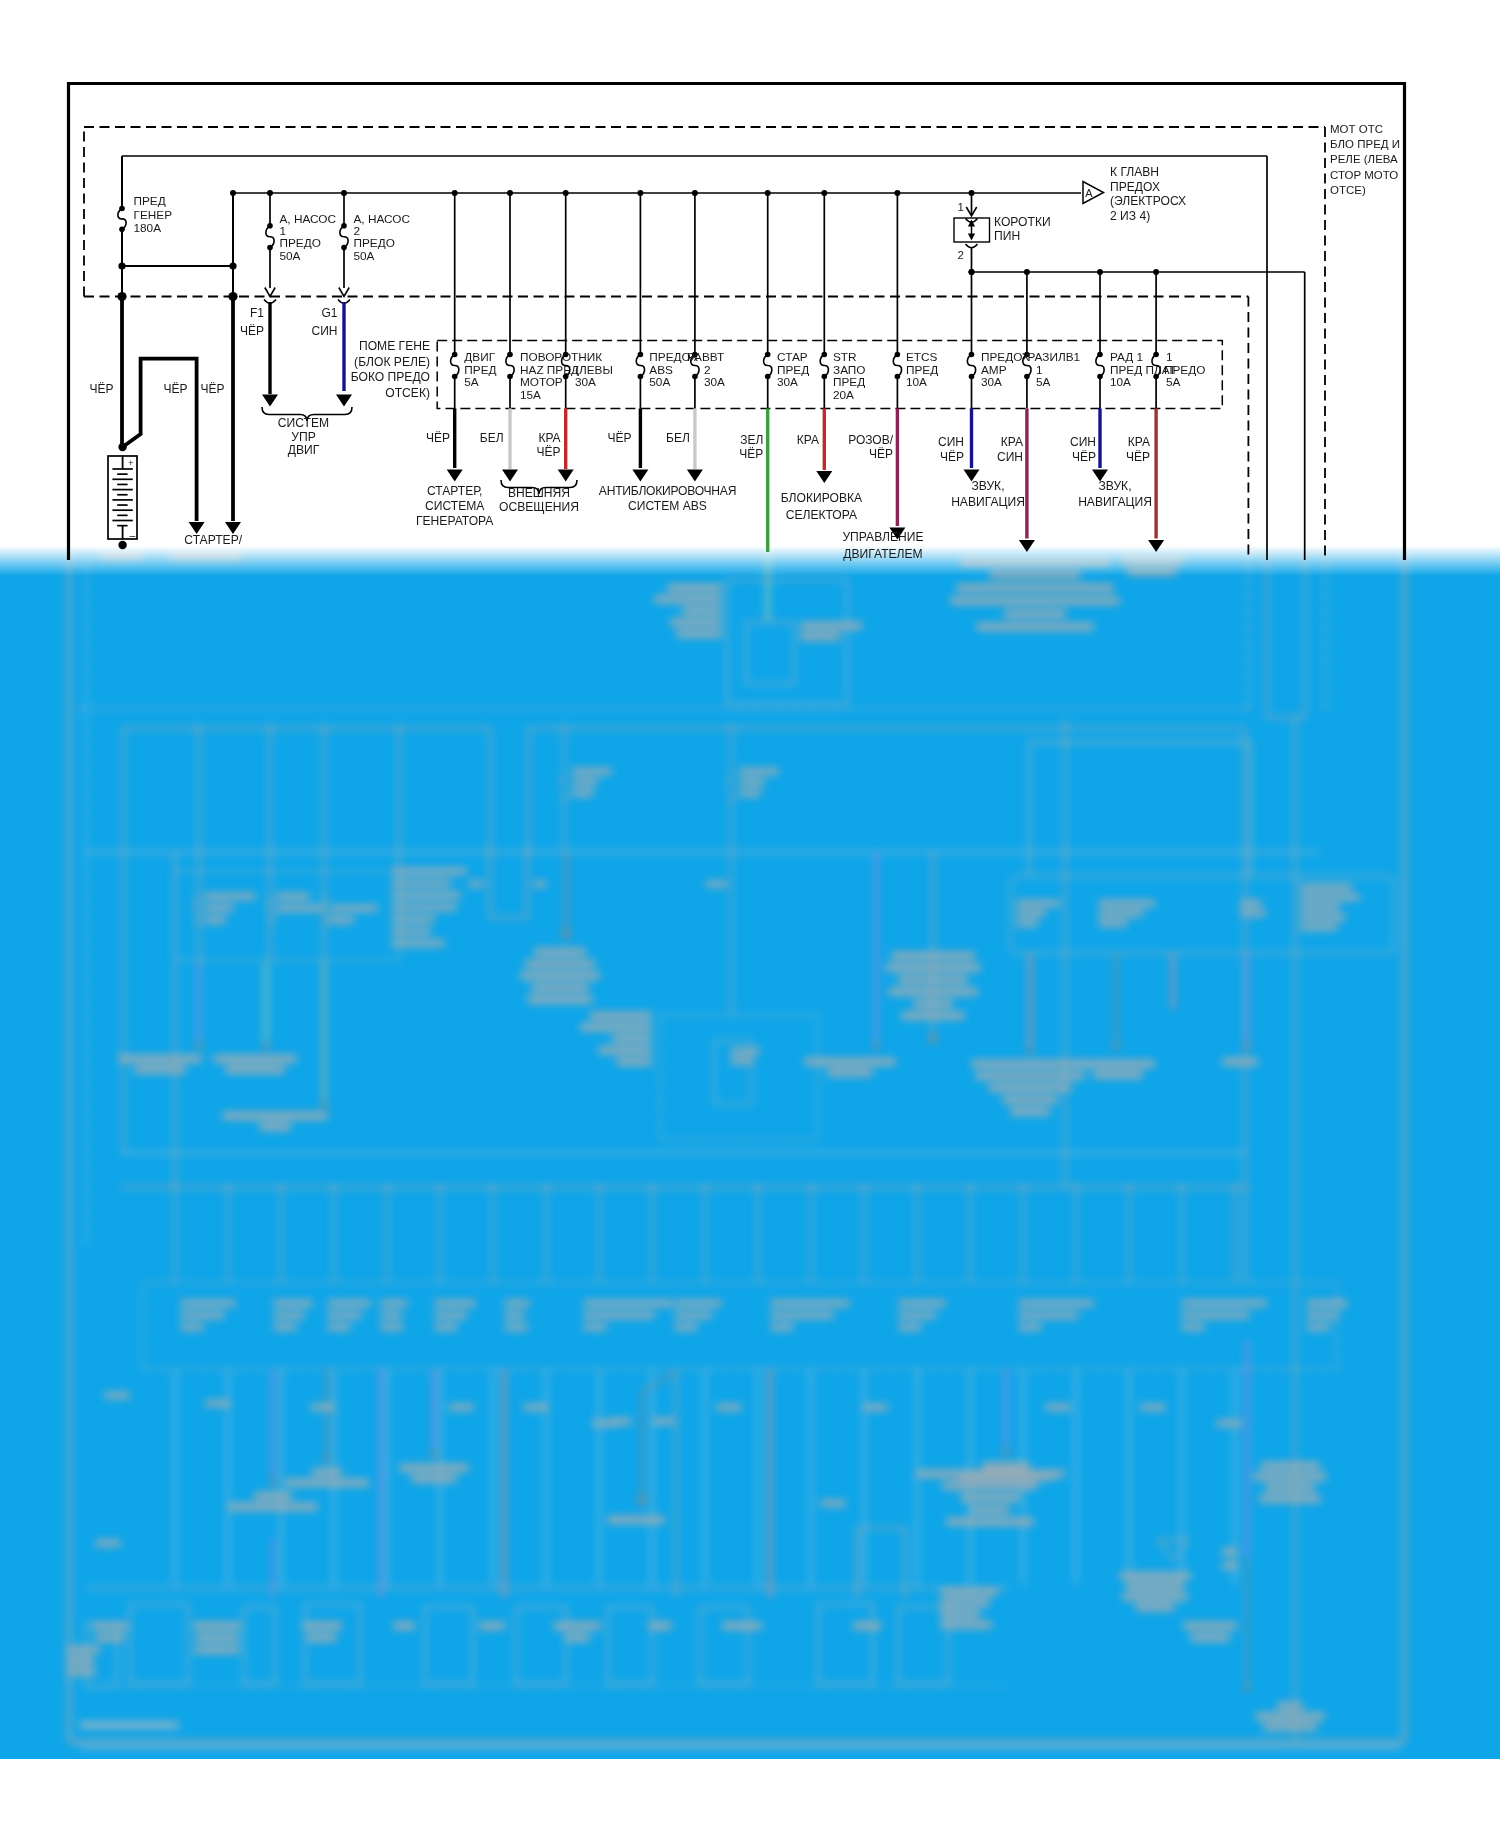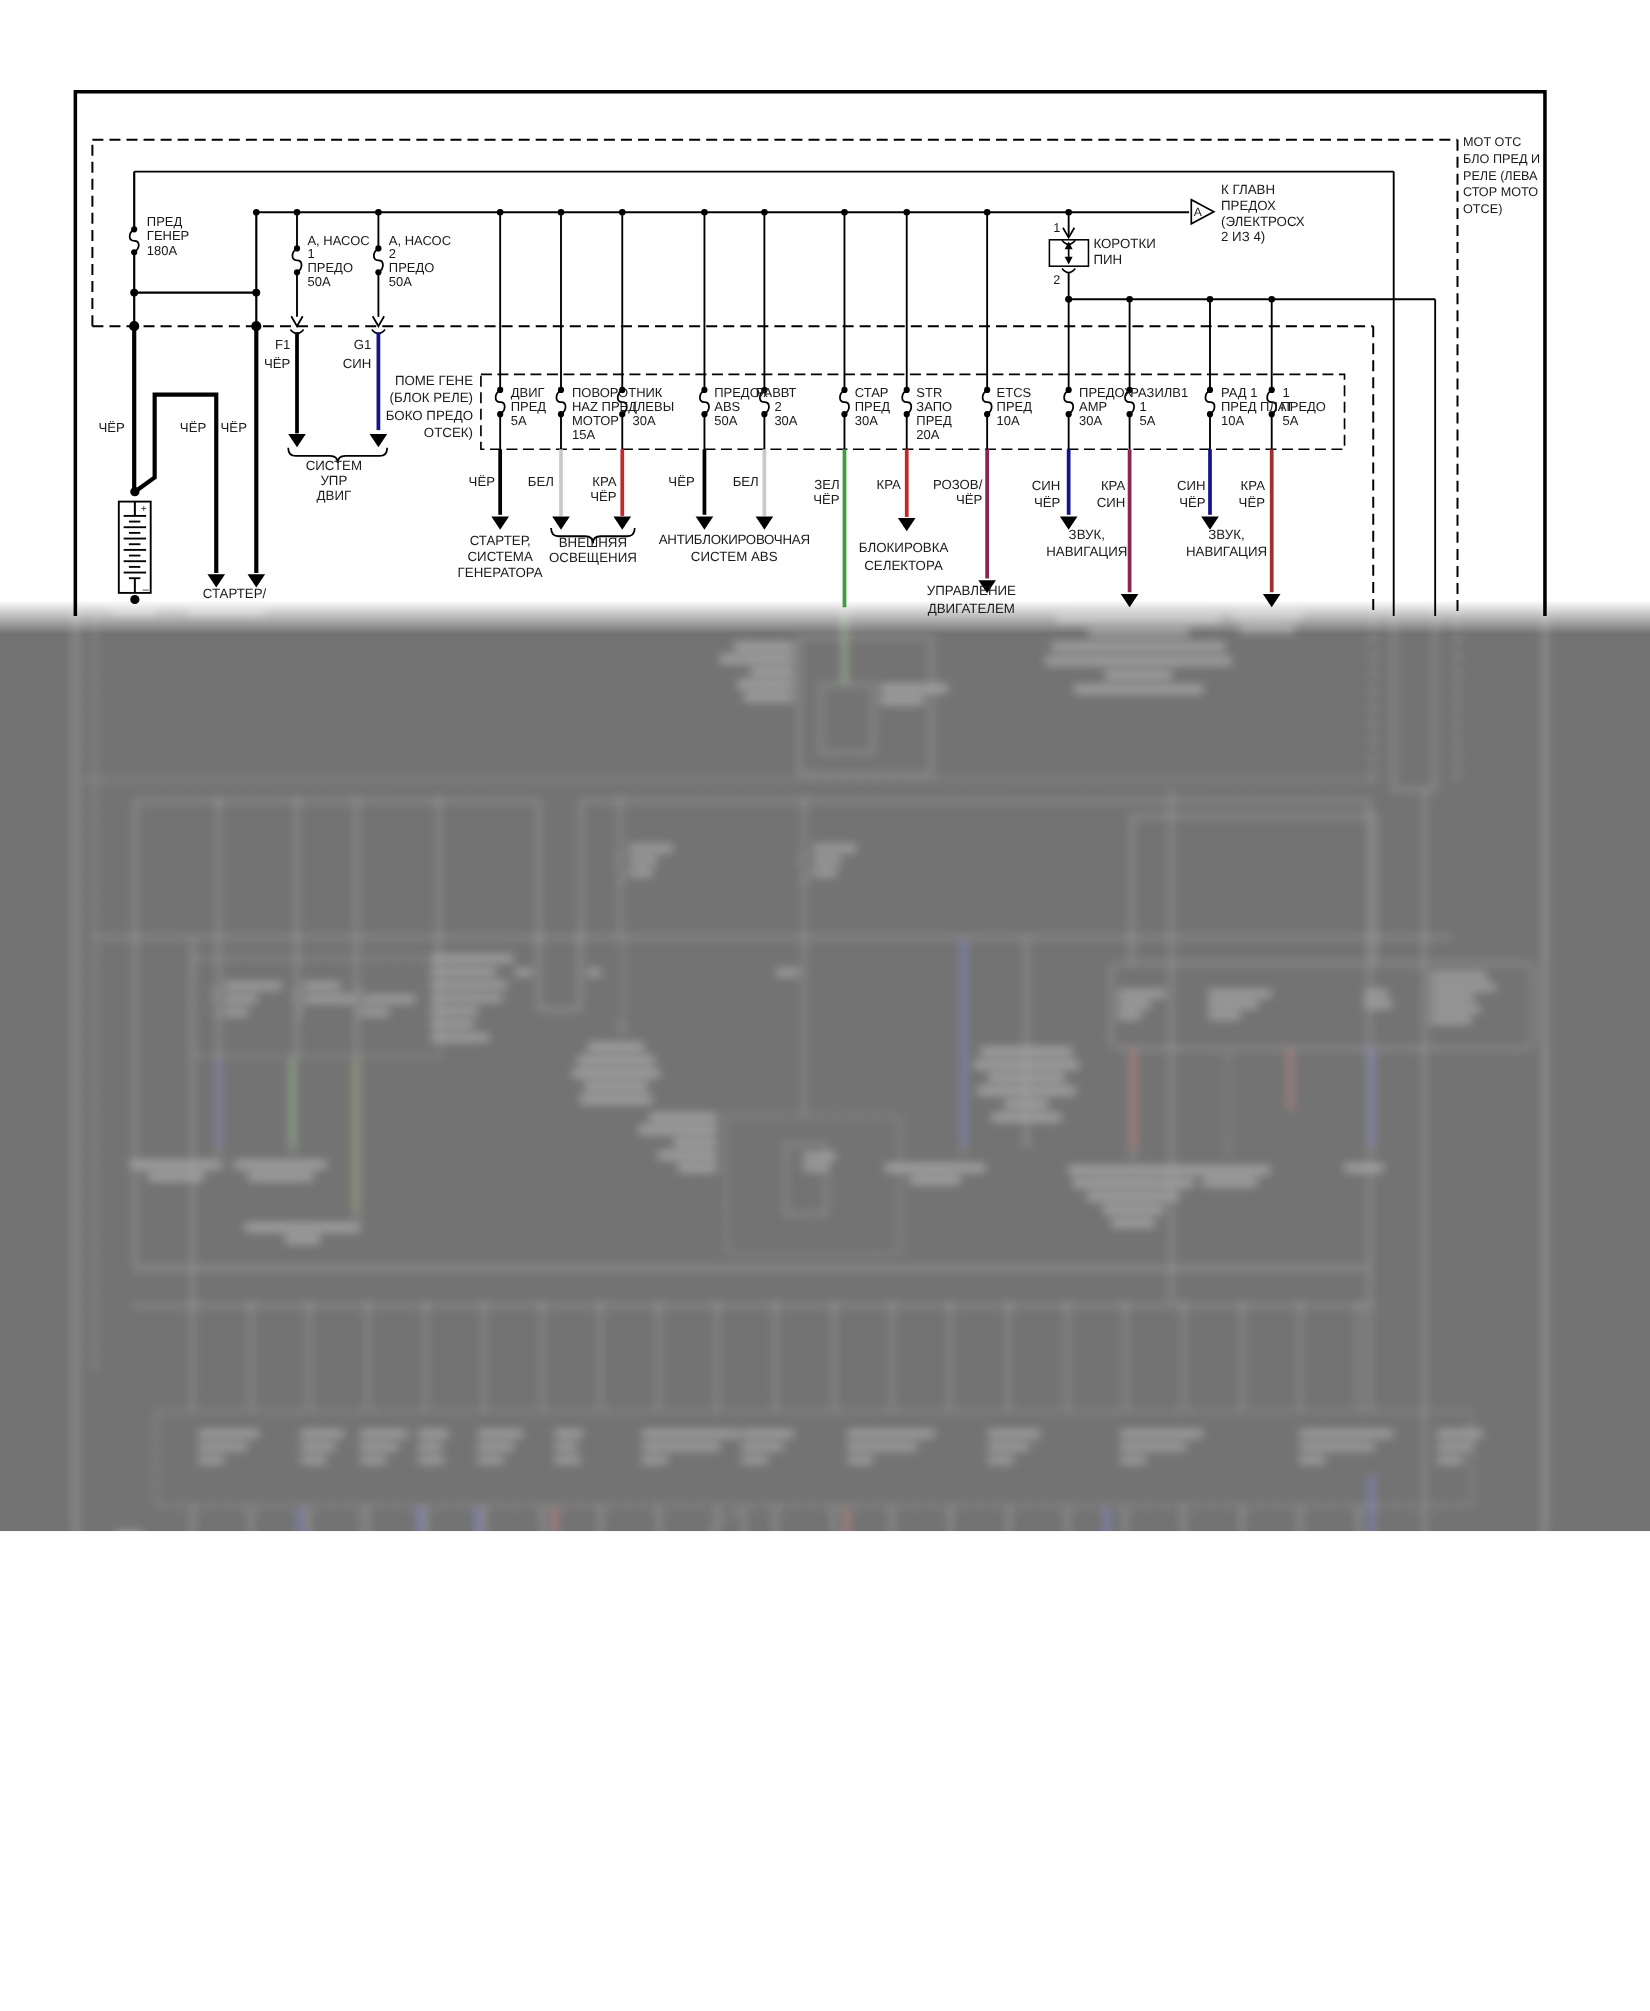--- a/index.html
+++ b/index.html
@@ -1,15 +1,15 @@
 <!DOCTYPE html>
 <html><head><meta charset="utf-8">
 <style>
 html,body{margin:0;padding:0;background:#fff;}
-#page{position:relative;width:1500px;height:1392px;background:#737373;overflow:hidden;
+#page{position:relative;width:1500px;height:1759px;background:#0ea5e9;overflow:hidden;
   font-family:"Liberation Sans",sans-serif;text-decoration:underline;}
 #blurlayer{position:absolute;left:0;top:0;filter:blur(4.5px);opacity:0.88;}
 #fade{position:absolute;left:0;top:0;width:1500px;height:580px;
   background:linear-gradient(to bottom,#fff 0,#fff 546px,rgba(255,255,255,0) 576px);}
 #crisplayer{position:absolute;left:0;top:0;}
 text{font-family:"Liberation Sans",sans-serif;fill:#1a1a1a;}
 </style></head>
 <body>
 <div id="page">
 

